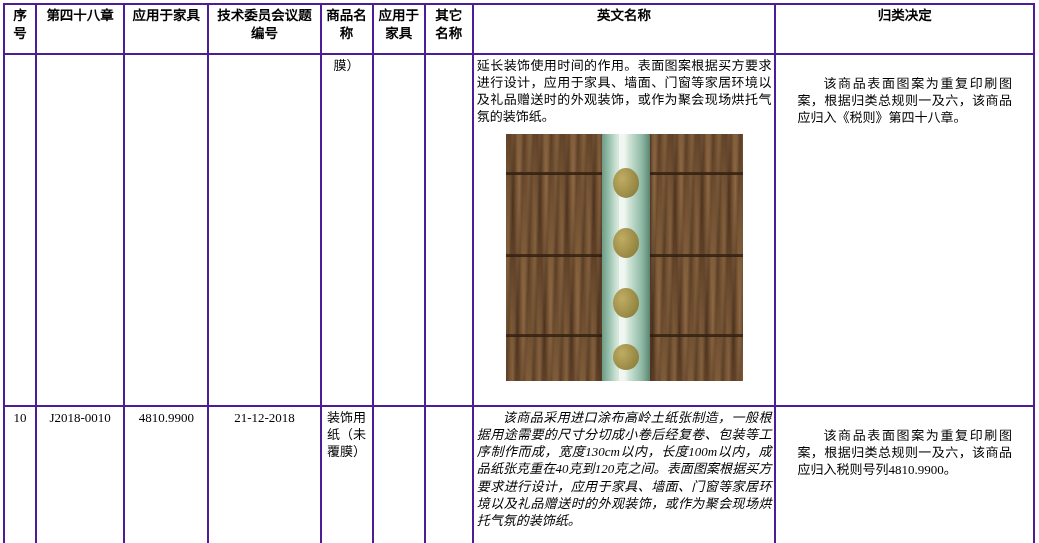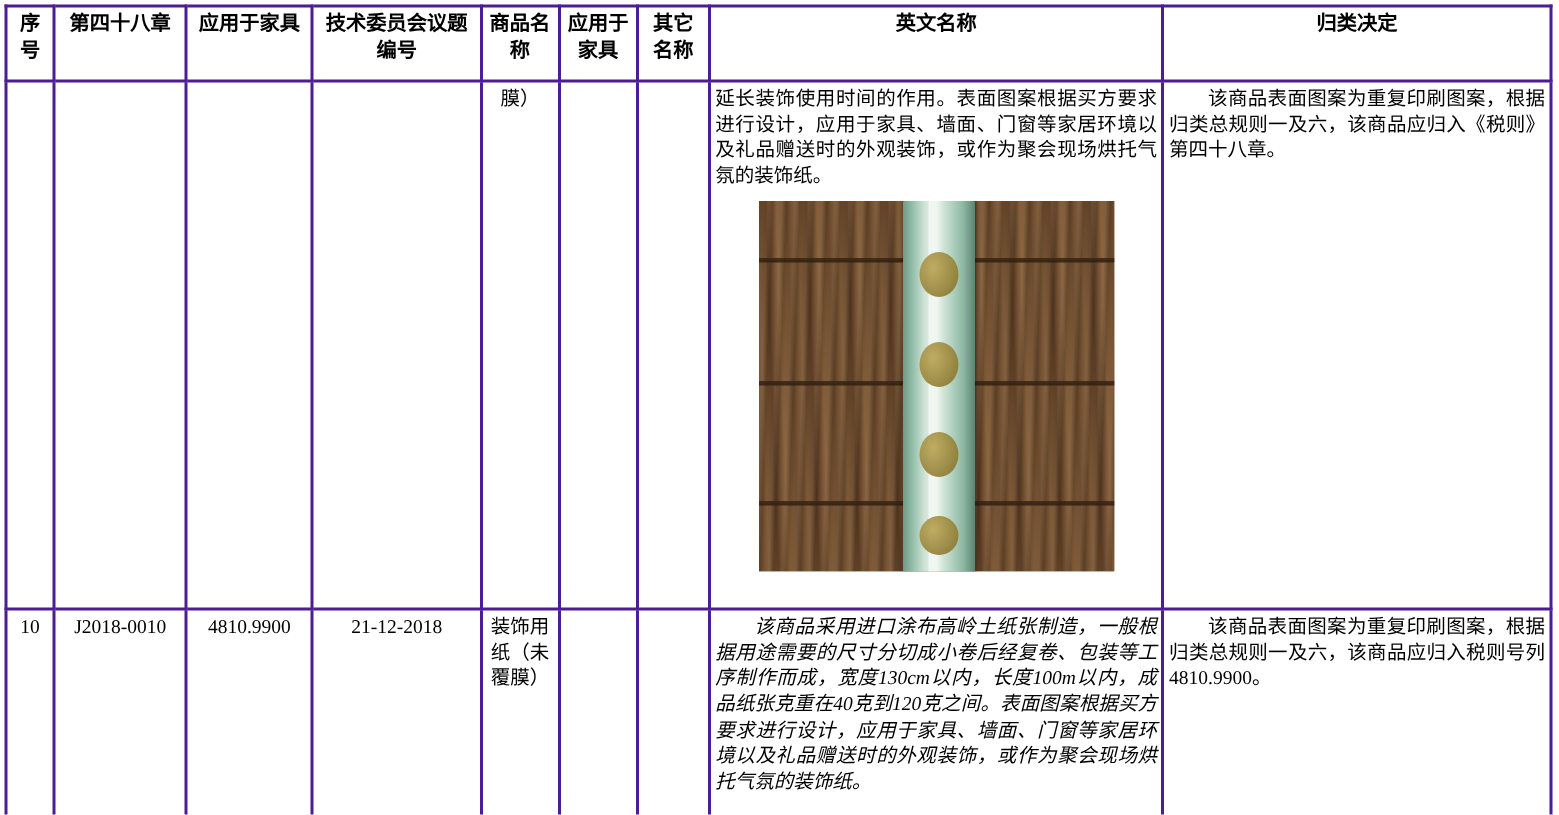--- a/index.html
+++ b/index.html
@@ -74,21 +74,21 @@
   .indent {
     text-indent: 2em;
     font-style: italic;
   }
   .decision-cell {
     text-align: justify;
     text-justify: inter-ideograph;
     font-size: 13px;
   }
   .decision-cell p {
-    margin: 0;
+    margin: 18px;
     text-indent: 2em;
   }
   .photo-wrap {
     margin: 8px auto 4px auto;
     width: 237px;
     height: 247px;
     position: relative;
     overflow: hidden;
   }
   

